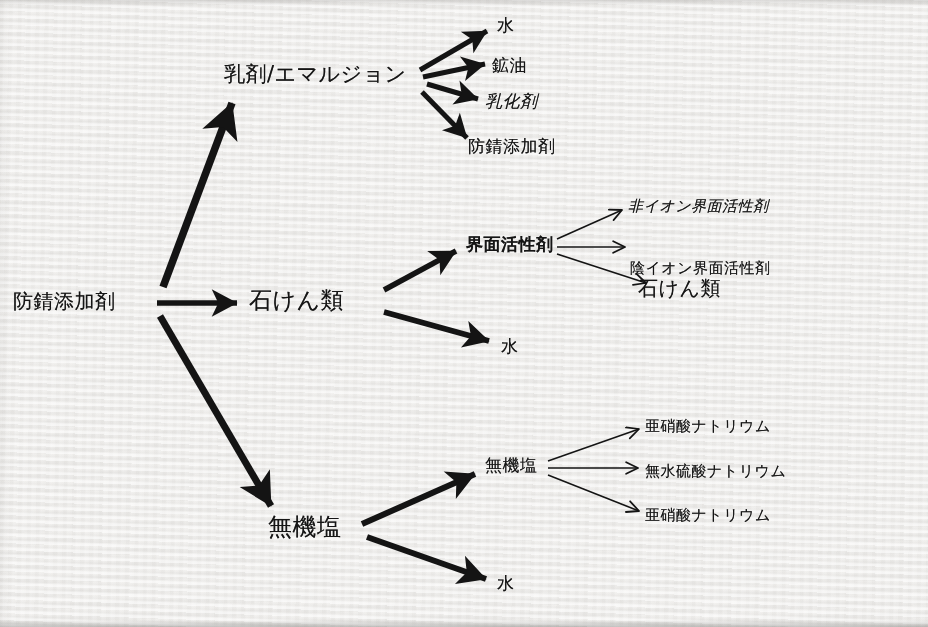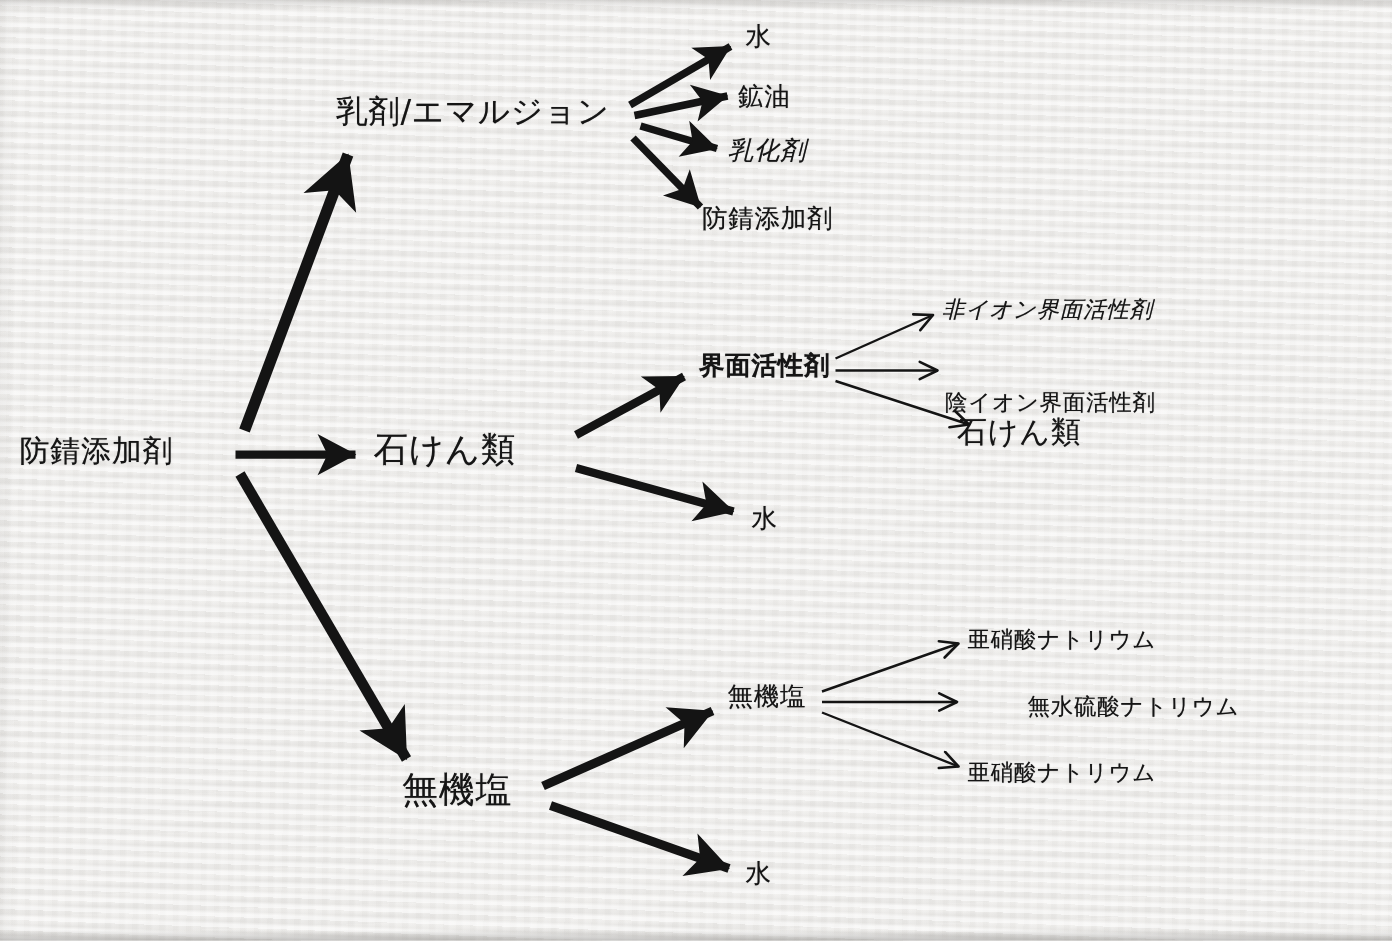--- a/index.html
+++ b/index.html
@@ -82,17 +82,17 @@
       <span class="node-label" style="left: 468px; top: 147px; font-size: 17px;">防錆添加剤</span>
       <span class="node-label" style="left: 249px; top: 301px; font-size: 23px;">石けん類</span>
       <span class="node-label" style="left: 466px; top: 245px; font-size: 17px; font-weight: bold;">界面活性剤</span>
       <span class="node-label" style="left: 628px; top: 207px; font-size: 15px; font-style: italic;">非イオン界面活性剤</span>
       <span class="node-label" style="left: 630px; top: 247px; font-size: 15px; margin-top: 22px;">陰イオン界面活性剤</span>
       <span class="node-label" style="left: 638px; top: 288px; font-size: 20px;">石けん類</span>
       <span class="node-label" style="left: 501px; top: 347px; font-size: 17px;">水</span>
       <span class="node-label" style="left: 268px; top: 527px; font-size: 24px;">無機塩</span>
       <span class="node-label" style="left: 485px; top: 466px; font-size: 17px;">無機塩</span>
       <span class="node-label" style="left: 645px; top: 427px; font-size: 15px;">亜硝酸ナトリウム</span>
-      <span class="node-label" style="left: 645px; top: 472px; font-size: 15px; margin-left: 40px;">無水硫酸ナトリウム</span>
+      <span class="node-label" style="left: 645px; top: 472px; font-size: 15px;">無水硫酸ナトリウム</span>
       <span class="node-label" style="left: 645px; top: 516px; font-size: 15px;">亜硝酸ナトリウム</span>
       <span class="node-label" style="left: 497px; top: 584px; font-size: 17px;">水</span>
     </div>
 </div>
 
 </body></html>

